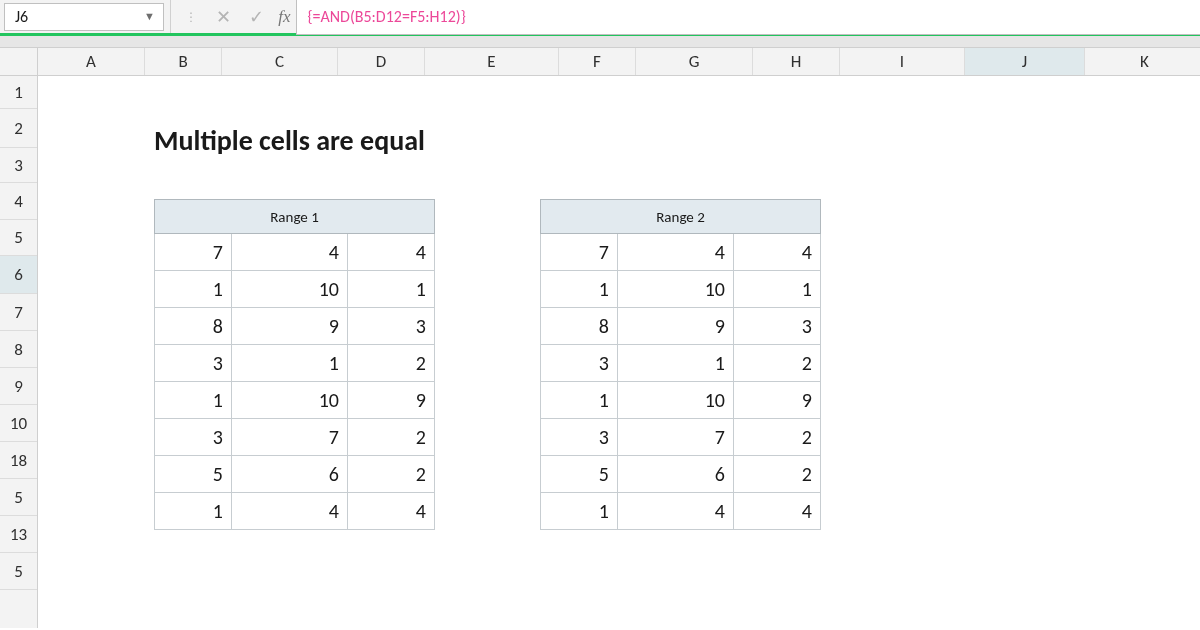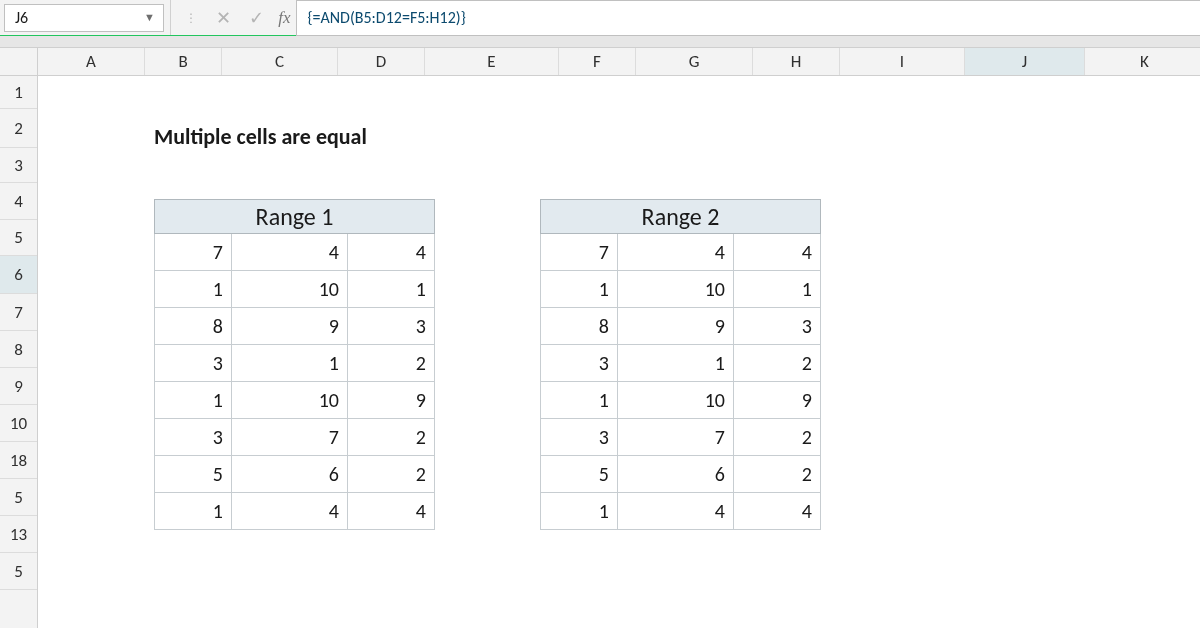--- a/index.html
+++ b/index.html
@@ -9,21 +9,21 @@
     overflow: hidden;
   }
   .app { width: 1200px; height: 630px; position: relative; background: #fff; }
 
   
   .formula-bar {
     display: flex;
     align-items: center;
     height: 36px;
     background: #f3f3f3;
-    border-bottom: 1px solid #22c55e;
+    border-bottom: 3px solid #22c55e;
     font-size: 16px;
     color: #1a1a1a;
     text-align: center;
   }
   .name-box {
     display: flex;
     align-items: center;
     justify-content: space-between;
     width: 160px;
     height: 28px;
@@ -40,21 +40,21 @@
   .fb-fx { font-style: italic; font-family: "Times New Roman", serif; font-size: 17px; color: #777; padding: 0 6px; }
   .formula-input {
     flex: 1;
     height: 36px;
     background: #fff;
     border: 1px solid #c0c0c0;
     border-right: none;
     display: flex;
     align-items: center;
     padding: 10px 10px;
-    color: #0c4a6e;
+    color: #ec4899;
   }
   .thin-divider {
     height: 12px;
     background: #e6e6e6;
     border-bottom: 1px solid #cfcfcf;
   }
 
   
   .grid-frame {
     display: grid;
@@ -110,40 +110,40 @@
   .content {
     position: absolute;
     inset: 0;
     pointer-events: none;
   }
   .title-text {
     position: absolute;
     left: 116px;
     top: 47px;
     font-weight: 700;
-    font-size: 22px;
+    font-size: 28px;
     color: #1a1a1a;
     font-family: Calibri, Arial, sans-serif;
   }
 
   .range-wrap {
     position: absolute;
     top: 123px;
   }
   .range-wrap.r1 { left: 116px; }
   .range-wrap.r2 { left: 502px; }
 
   .range-table {
     border-collapse: collapse;
   }
   .range-table th {
     background: #e2eaef;
     border: 1px solid #b0b8bd;
     font-weight: 400;
-    font-size: 24px;
+    font-size: 15px;
     color: #1a1a1a;
     height: 34px;
     font-family: Calibri, Arial, sans-serif;
   }
   .range-table td {
     border: 1px solid #c7cdd1;
     text-align: right;
     padding: 0 8px;
     height: 37px;
     font-size: 20px;

